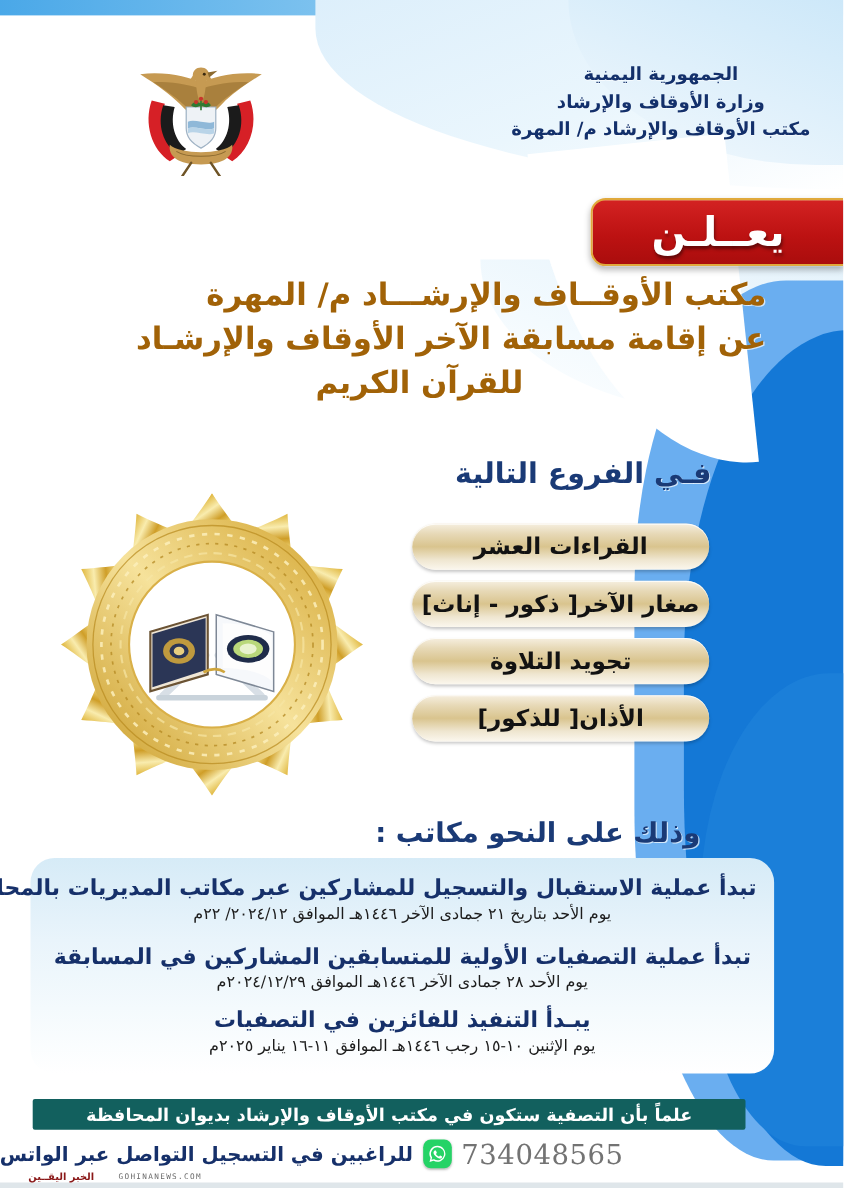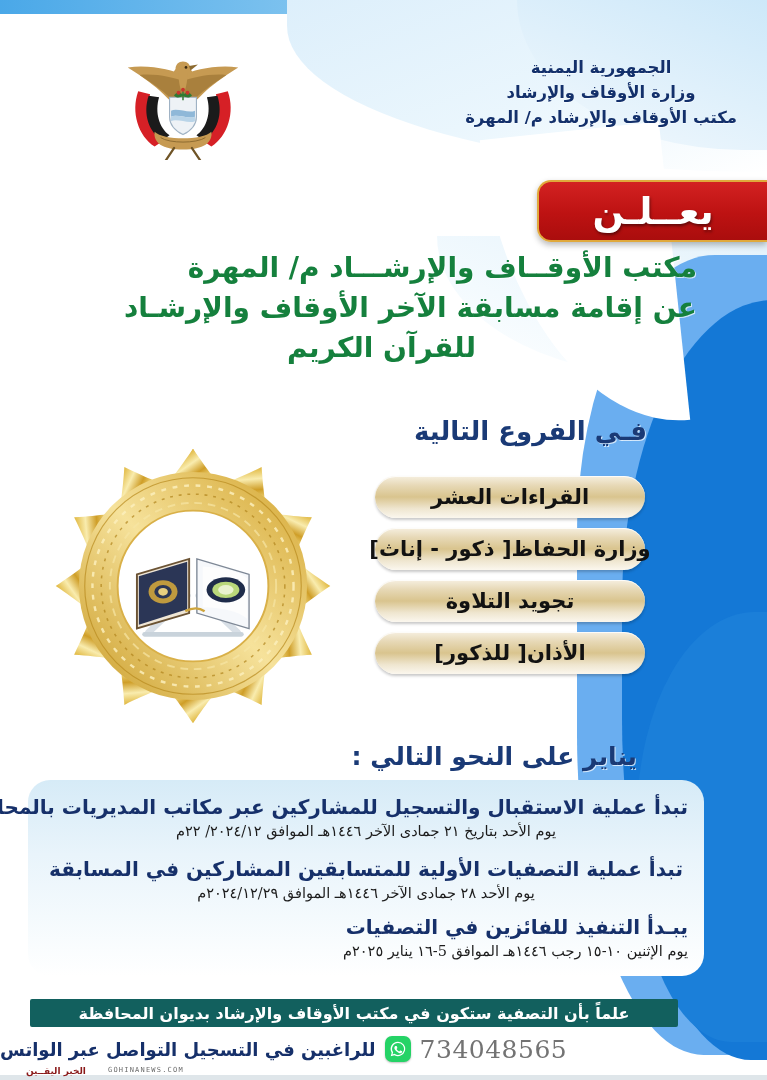--- a/index.html
+++ b/index.html
@@ -104,21 +104,21 @@
     color:#ffffff; font-weight:bold; font-size:37px;
     letter-spacing:2px;
     text-shadow:1px 2px 3px rgba(0,0,0,.45);
   }
 
   
   .title-block {
     position:absolute; top:248px; right:70px;
     width:600px; z-index:6;
     text-align:right; direction:rtl;
-    color:#15803d; font-weight:bold;
+    color:#a16207; font-weight:bold;
     font-size:28px; line-height:1.42;
     text-shadow:1px 1px 0 rgba(255,255,255,.7);
   }
   .title-block .l1 { text-align:right; padding-right:0; }
   .title-block .l2 { text-align:right; }
   .title-block .l3 { text-align:left; padding-left:190px; }
 
   
   .branches-head {
     position:absolute; top:416px; right:120px;
@@ -169,21 +169,21 @@
   .sched-item .line1 {
     color:#16306a; font-weight:bold; font-size:20px;
     line-height:1.35; white-space:nowrap;
   }
   .sched-item .line2 {
     color:#1c1c1c; font-size:14.5px; margin-top:1px;
     line-height:1.3; font-family:"DejaVu Serif", serif;
   }
   #sched-0 { position:absolute; top:14px; left:0; width:100%; }
   #sched-1 { position:absolute; top:76px; left:0; width:100%; }
-  #sched-2 { position:absolute; top:134px; left:0; width:100%;text-align:right; }
+  #sched-2 { position:absolute; top:134px; left:0; width:100%; }
 
   
   .green-bar {
     position:absolute; top:999px; left:30px;
     width:648px; height:28px;
     background:#12605e;
     border-radius:2px;
     display:flex; align-items:center; justify-content:center;
     z-index:8;
   }
@@ -304,21 +304,21 @@
   <div class="title-block">
     <div class="l1">مكتب الأوقــاف والإرشـــاد م/ المهرة</div>
     <div class="l2">عن إقامة مسابقة الآخر الأوقاف والإرشـاد</div>
     <div class="l3">للقرآن الكريم</div>
   </div>
 
   <div class="branches-head">فـي الفروع التالية</div>
 
   <div class="pills">
     <div class="pill">القراءات العشر</div>
-    <div class="pill">وزارة الحفاظ[ ذكور - إناث]</div>
+    <div class="pill">صغار الآخر[ ذكور - إناث]</div>
     <div class="pill">تجويد التلاوة</div>
     <div class="pill">الأذان[ للذكور]</div>
   </div>
 
   <div class="quran-wrap">
     <svg viewBox="0 0 300 300" width="290" height="300" aria-hidden="true">
       <defs>
         <linearGradient id="goldg" x1="0" y1="0" x2="1" y2="1">
           <stop offset="0%" stop-color="#f7e08a"></stop>
           <stop offset="25%" stop-color="#e0b73f"></stop>
@@ -377,34 +377,34 @@
         <path d="M56 -18 C48 -26 26 -30 10 -30 L10 12 C28 12 48 16 56 24 Z" fill="#fdfdfd"></path>
         <ellipse cx="34" cy="-6" rx="20" ry="13" fill="#1f2c4a"></ellipse>
         <ellipse cx="34" cy="-6" rx="14" ry="8.5" fill="#b9d87a"></ellipse>
         <ellipse cx="34" cy="-6" rx="8" ry="5" fill="#e9f3cf"></ellipse>
 
         <path d="M-8 16 C0 12 6 12 12 16" stroke="#cfa53c" stroke-width="2.5" fill="none"></path>
       </g>
     </svg>
   </div>
 
-  <div class="as-follows">يناير  على  النحو التالي :</div>
+  <div class="as-follows">وذلك  على  النحو مكاتب :</div>
 
   <div class="schedule">
     <div class="sched-item" id="sched-0">
       <div class="line1">تبدأ عملية الاستقبال  والتسجيل للمشاركين عبر مكاتب المديريات  بالمحافظة</div>
       <div class="line2">يوم الأحد بتاريخ ٢١ جمادى الآخر ١٤٤٦هـ الموافق ٢٠٢٤/١٢/ ٢٢م</div>
     </div>
     <div class="sched-item" id="sched-1">
       <div class="line1">تبدأ عملية التصفيات الأولية  للمتسابقين المشاركين في المسابقة</div>
       <div class="line2">يوم الأحد ٢٨ جمادى الآخر ١٤٤٦هـ الموافق ٢٠٢٤/١٢/٢٩م</div>
     </div>
     <div class="sched-item" id="sched-2">
       <div class="line1">يبـدأ التنفيذ للفائزين في التصفيات</div>
-      <div class="line2">يوم الإثنين ١٠-١٥ رجب ١٤٤٦هـ الموافق 5-١٦ يناير ٢٠٢٥م</div>
+      <div class="line2">يوم الإثنين ١٠-١٥ رجب ١٤٤٦هـ الموافق ١١-١٦ يناير ٢٠٢٥م</div>
     </div>
   </div>
 
   <div class="green-bar">
     <span>علماً بأن التصفية ستكون  في مكتب الأوقاف  والإرشاد بديوان المحافظة</span>
   </div>
 
   <div class="contact-row">
     <div class="contact-text">للراغبين في التسجيل التواصل عبر الواتس</div>
     <div class="wa-badge">

